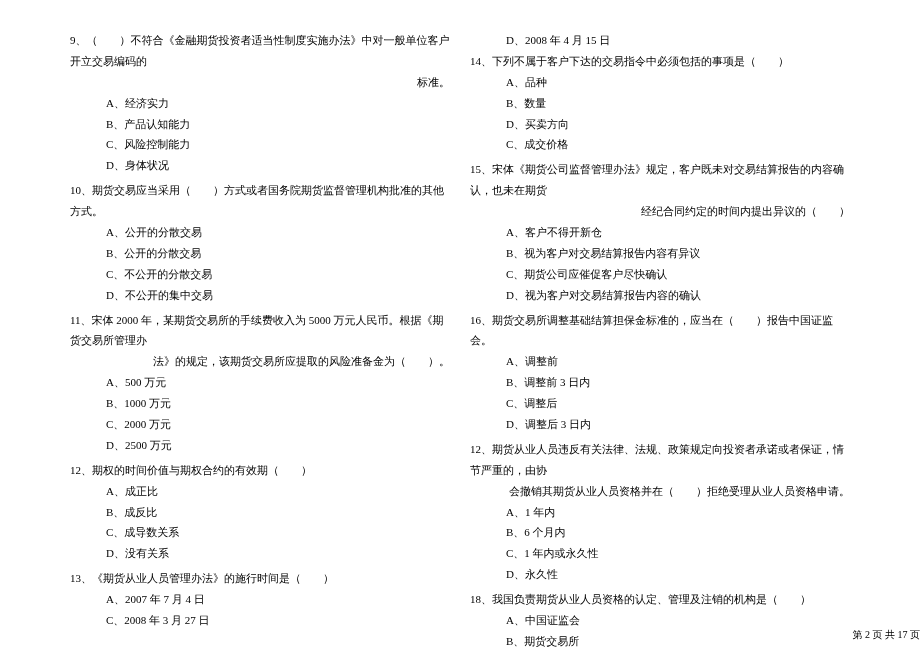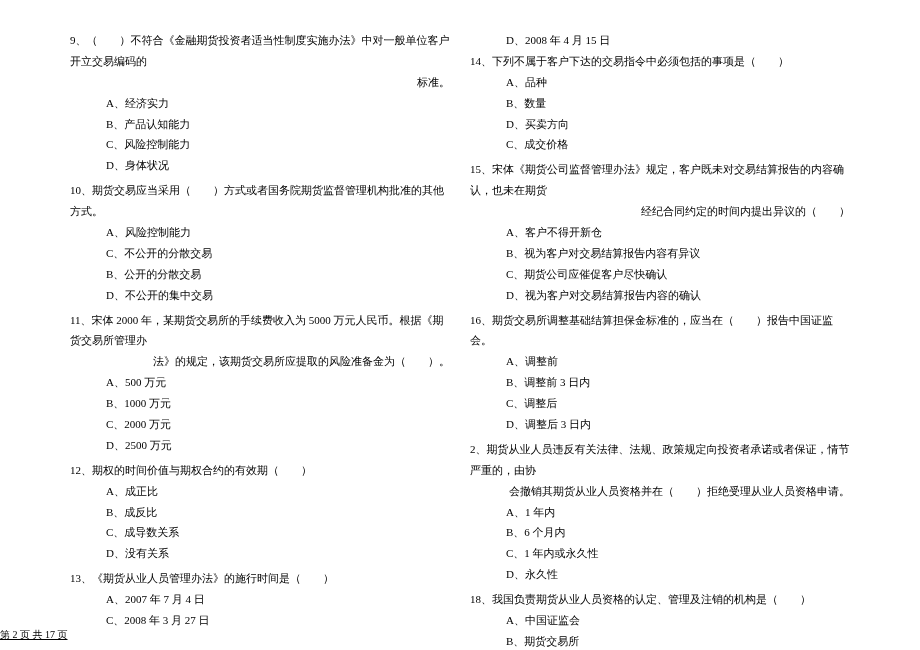--- a/index.html
+++ b/index.html
@@ -37,45 +37,44 @@
       text-align: right;
     }
     .option {
       padding-left: 36px;
       line-height: 1.9;
     }
     .footer {
       position: absolute;
       bottom: 8px;
       width: 100%;
-      text-align: left;
+      text-align: right;
       font-size: 10px;
-      text-decoration: underline;
     }
   </style>
 </head>
 <body>
 
 <div class="page">
   <div class="column">
 
     <div class="question">
       <div class="q-text">9、（　　）不符合《金融期货投资者适当性制度实施办法》中对一般单位客户开立交易编码的</div>
       <div class="cont-text">标准。</div>
       <div class="option">A、经济实力</div>
       <div class="option">B、产品认知能力</div>
       <div class="option">C、风险控制能力</div>
       <div class="option">D、身体状况</div>
     </div>
 
     <div class="question">
       <div class="q-text">10、期货交易应当采用（　　）方式或者国务院期货监督管理机构批准的其他方式。</div>
-      <div class="option">A、风险控制能力</div>
+      <div class="option">A、公开的分散交易</div>
+      <div class="option">B、公开的分散交易</div>
       <div class="option">C、不公开的分散交易</div>
-      <div class="option">B、公开的分散交易</div>
       <div class="option">D、不公开的集中交易</div>
     </div>
 
     <div class="question">
       <div class="q-text">11、宋体 2000 年，某期货交易所的手续费收入为 5000 万元人民币。根据《期货交易所管理办</div>
       <div class="cont-text">法》的规定，该期货交易所应提取的风险准备金为（　　）。</div>
       <div class="option">A、500 万元</div>
       <div class="option">B、1000 万元</div>
       <div class="option">C、2000 万元</div>
       <div class="option">D、2500 万元</div>
@@ -120,21 +119,21 @@
 
     <div class="question">
       <div class="q-text">16、期货交易所调整基础结算担保金标准的，应当在（　　）报告中国证监会。</div>
       <div class="option">A、调整前</div>
       <div class="option">B、调整前 3 日内</div>
       <div class="option">C、调整后</div>
       <div class="option">D、调整后 3 日内</div>
     </div>
 
     <div class="question">
-      <div class="q-text">2、期货从业人员违反有关法律、法规、政策规定向投资者承诺或者保证，情节严重的，由协</div>
+      <div class="q-text">12、期货从业人员违反有关法律、法规、政策规定向投资者承诺或者保证，情节严重的，由协</div>
       <div class="cont-text">会撤销其期货从业人员资格并在（　　）拒绝受理从业人员资格申请。</div>
       <div class="option">A、1 年内</div>
       <div class="option">B、6 个月内</div>
       <div class="option">C、1 年内或永久性</div>
       <div class="option">D、永久性</div>
     </div>
 
     <div class="question">
       <div class="q-text">18、我国负责期货从业人员资格的认定、管理及注销的机构是（　　）</div>
       <div class="option">A、中国证监会</div>

